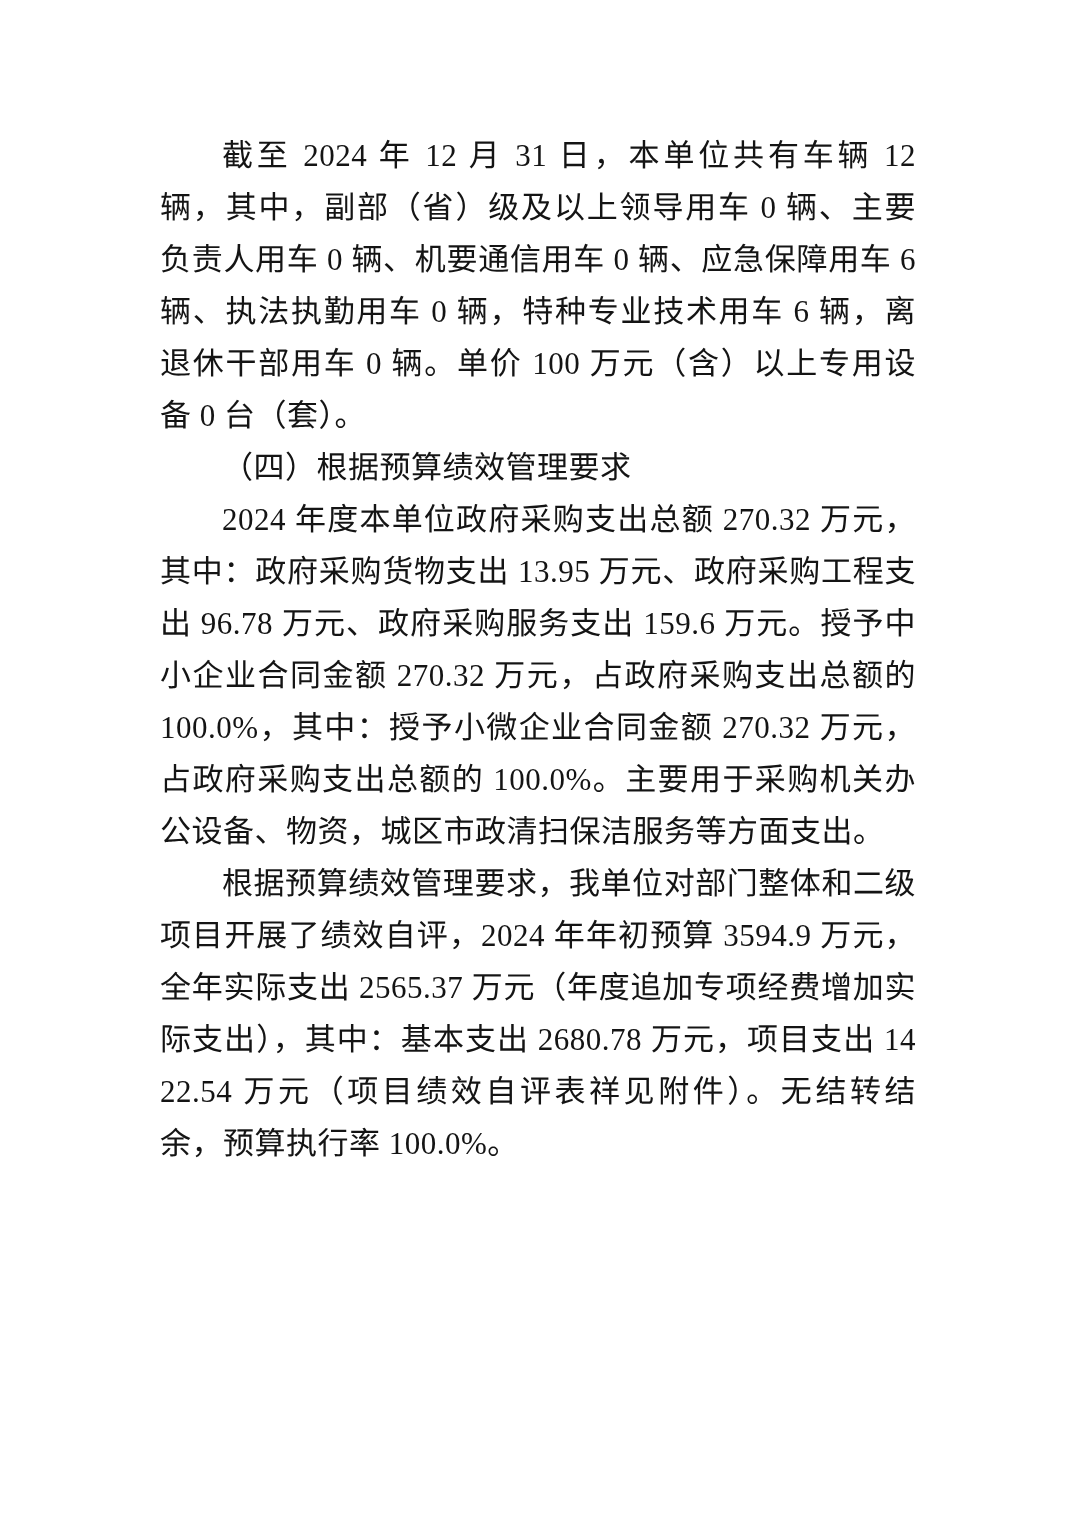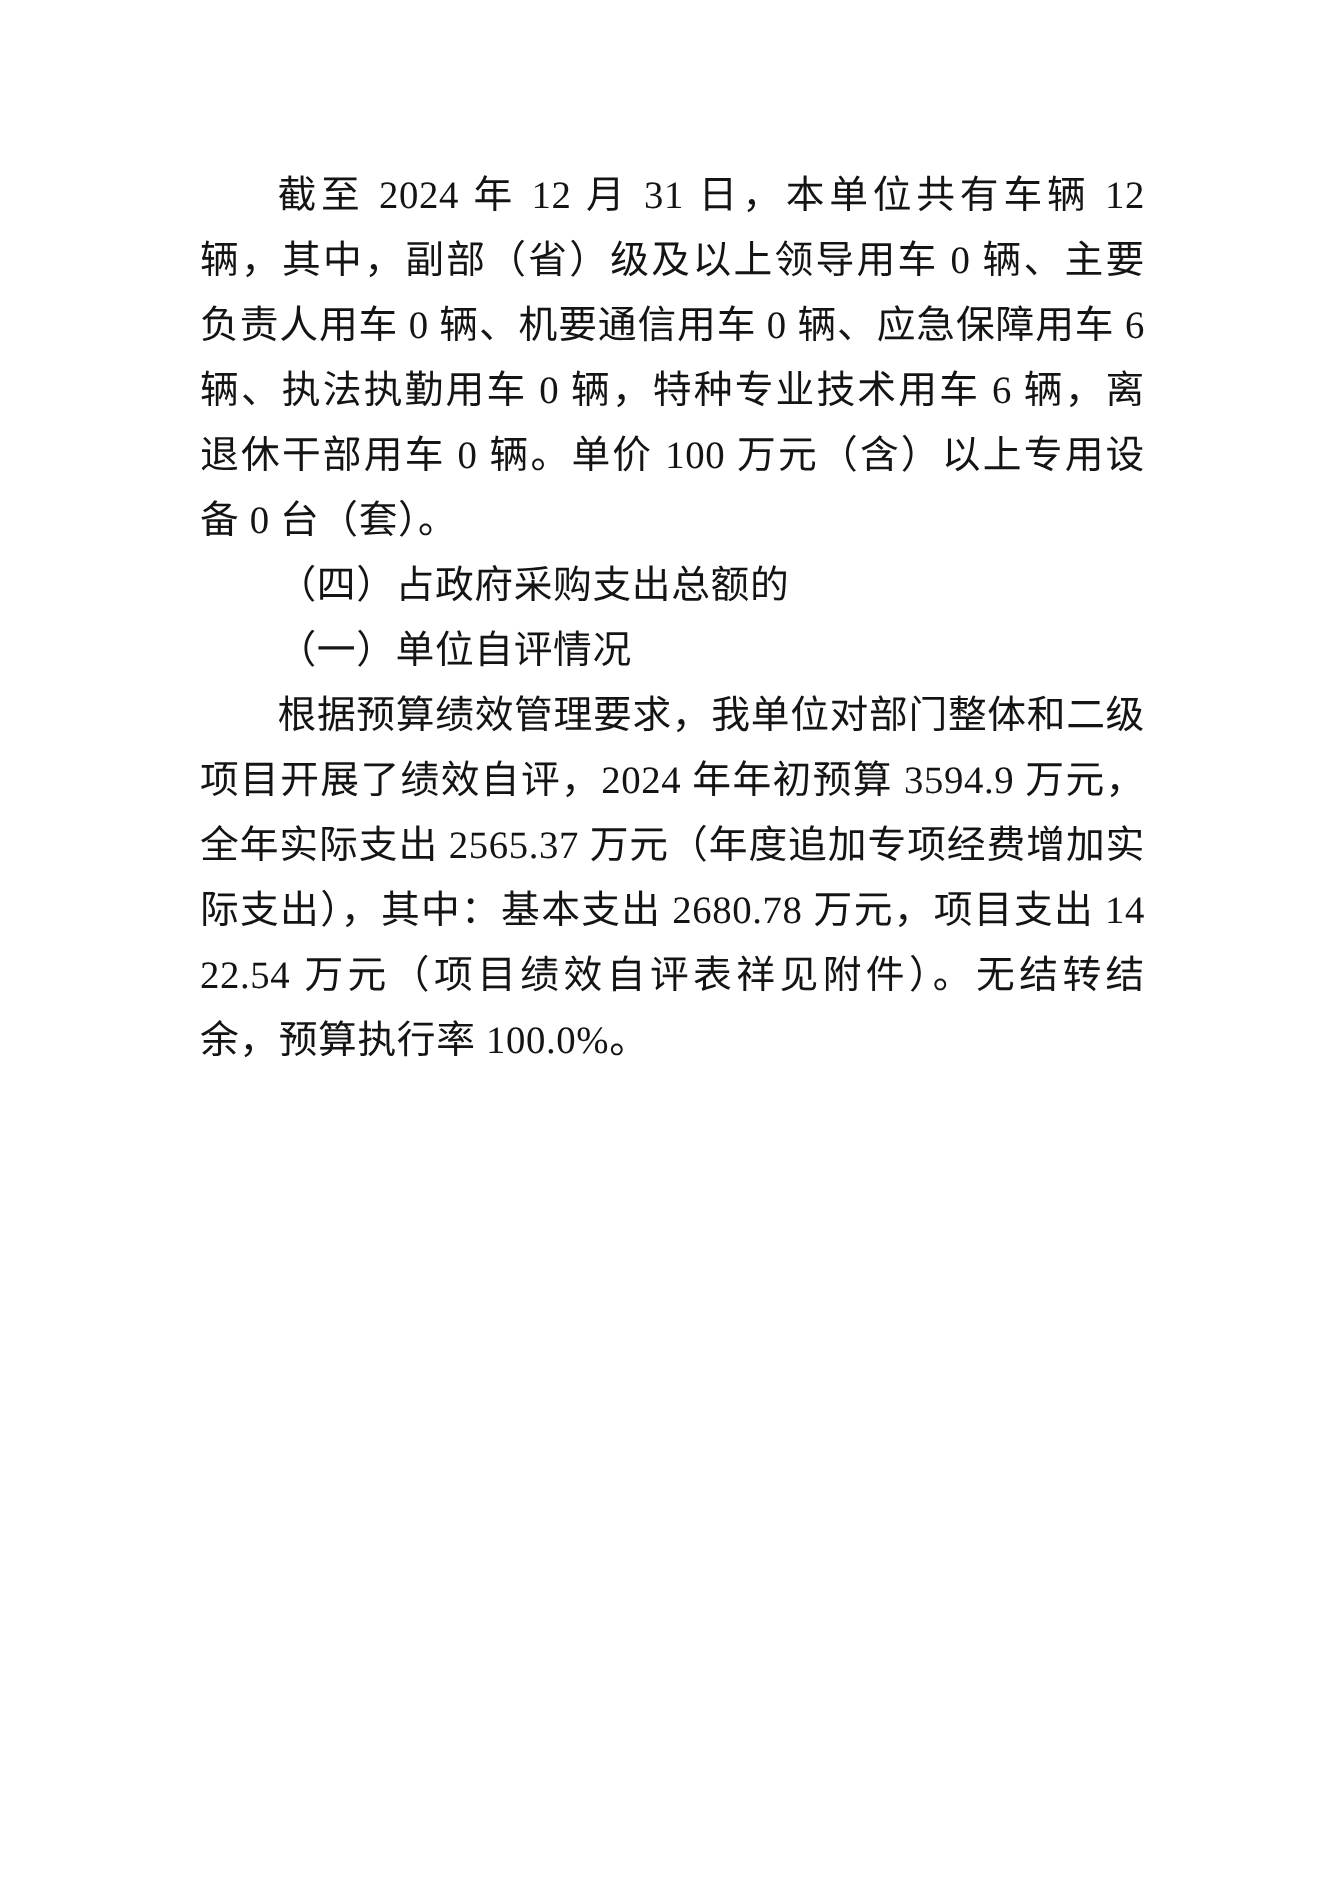--- a/index.html
+++ b/index.html
@@ -58,18 +58,18 @@
     font-family: "Liberation Serif", "DejaVu Serif", serif;
     letter-spacing: 6px;
   }
 </style>
 </head>
 <body>
 
 <div class="page">
   <div class="content">
     <p class="para-body">截至 2024 年 12 月 31 日，本单位共有车辆 12 辆，其中，副部（省）级及以上领导用车 0 辆、主要负责人用车 0 辆、机要通信用车 0 辆、应急保障用车 6 辆、执法执勤用车 0 辆，特种专业技术用车 6 辆，离退休干部用车 0 辆。单价 100 万元（含）以上专用设备 0 台（套）。</p>
-    <p class="para-kai">（四）占政府采购支出总额的</p>
-    <p class="para-kai">（一）单位自评情况</p>
+    <p class="para-kai">（四）根据预算绩效管理要求</p>
+    <p class="para-body">2024 年度本单位政府采购支出总额 270.32 万元，其中：政府采购货物支出 13.95 万元、政府采购工程支出 96.78 万元、政府采购服务支出 159.6 万元。授予中小企业合同金额 270.32 万元，占政府采购支出总额的 100.0%，其中：授予小微企业合同金额 270.32 万元，占政府采购支出总额的 100.0%。主要用于采购机关办公设备、物资，城区市政清扫保洁服务等方面支出。</p>
     <p class="para-body">根据预算绩效管理要求，我单位对部门整体和二级项目开展了绩效自评，2024 年年初预算 3594.9 万元，全年实际支出 2565.37 万元（年度追加专项经费增加实际支出），其中：基本支出 2680.78 万元，项目支出 1422.54 万元（项目绩效自评表祥见附件）。无结转结余，预算执行率 100.0%。</p>
   </div>
   <div class="footer">- 9 -</div>
 </div>
 
 </body></html>

